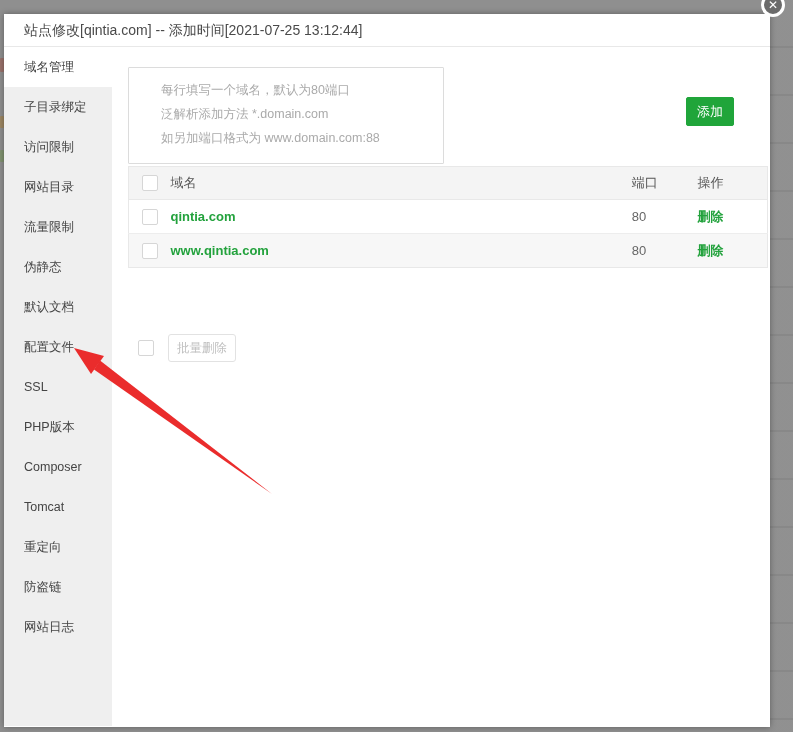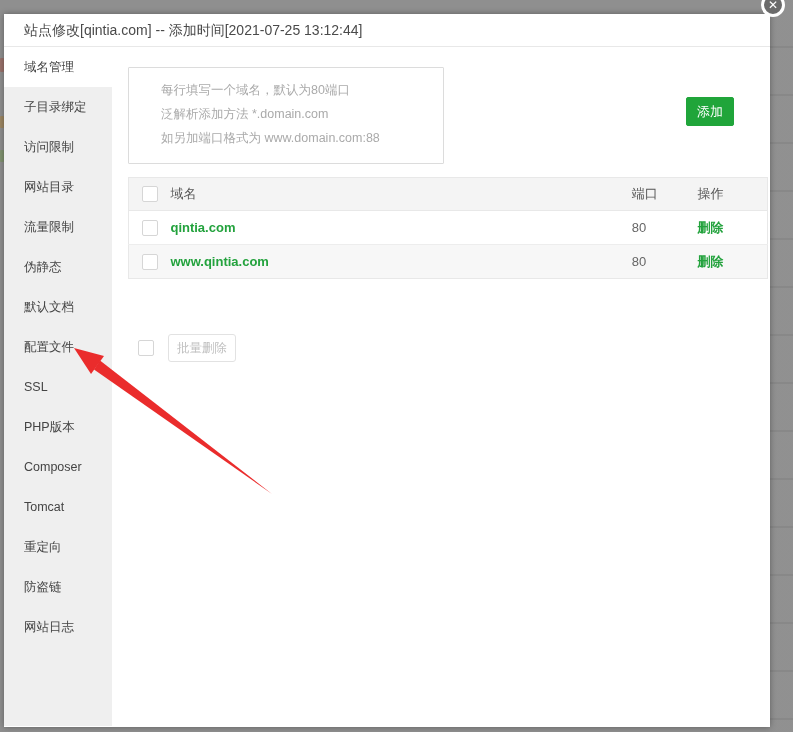--- a/index.html
+++ b/index.html
@@ -54,21 +54,21 @@
   }
   .domains-textarea::placeholder { color:#aaaaaa; opacity:1; }
 
   .add-btn {
     position:absolute; left:574px; top:50px; width:48px; height:29px;
     background:#20a53a; border:1px solid #20a53a; border-radius:2px;
     color:#fff; font-size:13px; cursor:pointer;
   }
 
   .domain-table {
-    position:absolute; left:16px; top:130px; width:640px;
+    position:absolute; left:16px; top:119px; width:640px;
     border-collapse:collapse; font-size:13px;
     border:1px solid #e8e8e8;
   }
   .domain-table th, .domain-table td { font-weight:normal; text-align:left; }
   .domain-table thead tr { background:#f4f4f4; height:33px; }
   .domain-table thead th { color:#555; border-bottom:1px solid #e8e8e8; }
   .domain-table tbody tr { height:34px; background:#fff; }
   .domain-table tbody tr + tr { background:#f7f7f7; border-top:1px solid #ededed; }
   .col-check { width:42px; text-align:center !important; }
   .col-domain { width:462px; }

